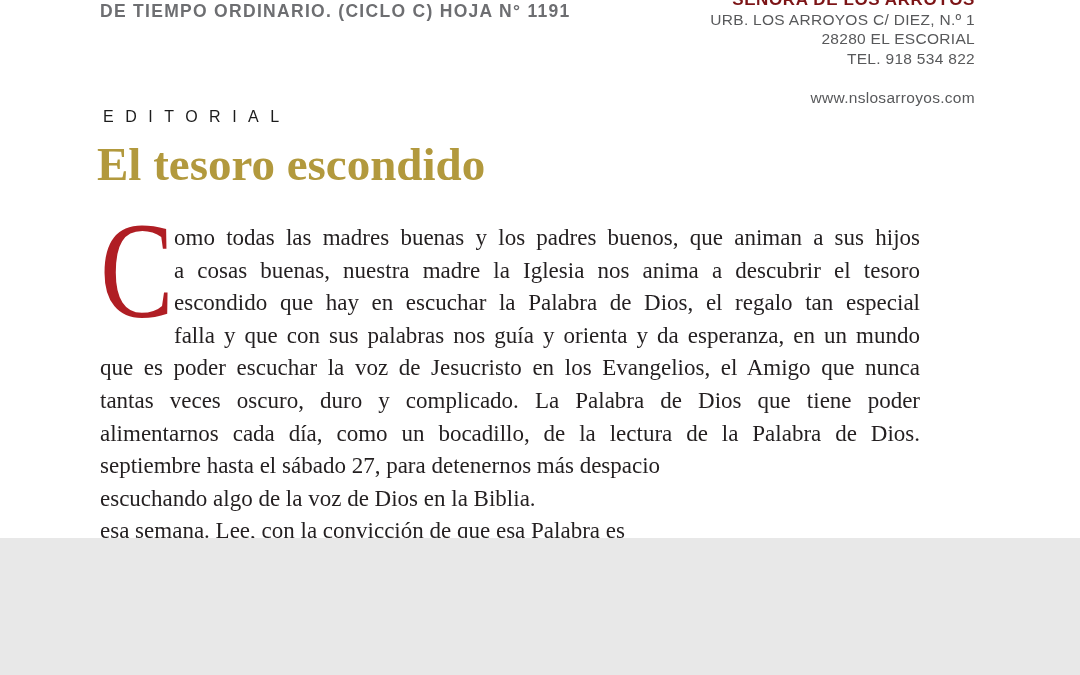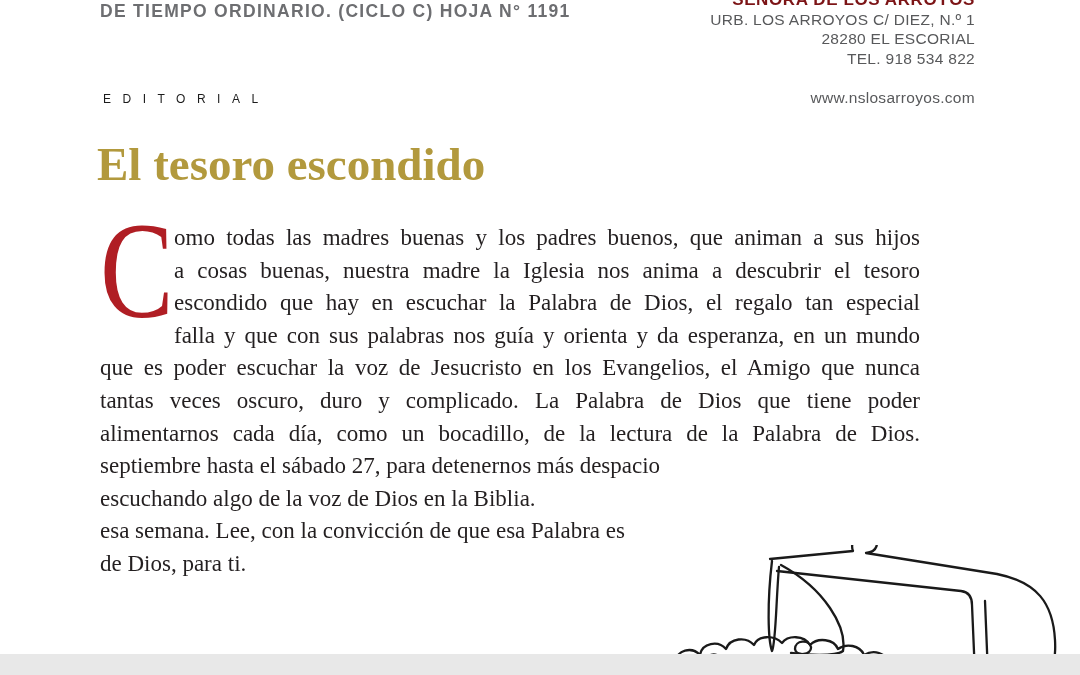--- a/index.html
+++ b/index.html
@@ -1,18 +1,18 @@
 <!DOCTYPE html>
 <html><head>
 <meta charset="utf-8">
 <style>
   html,body{margin:0;padding:0;background:#e8e8e8;}
   #page{
     position:relative;
-    width:1080px;height:654px;
+    width:1080px;height:538px;
     background:#ffffff;
     overflow:hidden;
     font-family:"Liberation Sans",sans-serif;
     color:#231f20;
   }
   
   .issue-line{
     position:absolute;left:100px;top:1px;
     font-size:17.5px;font-weight:700;letter-spacing:1.3px;
     color:#6d6e71;
@@ -24,22 +24,22 @@
   .parish-name{
     font-size:17px;font-weight:700;letter-spacing:.6px;
     color:#7c1416;
   }
   .masthead .addr{
     font-size:15.5px;color:#58595b;letter-spacing:.3px;
   }
   .masthead .web{cursor:pointer;margin-top:20px;}
   
   .section-label{
-    position:absolute;left:103px;top:92px;
-    font-size:12px;letter-spacing:11.5px;color:#1c1c1c;
+    position:absolute;left:103px;top:108px;
+    font-size:16px;letter-spacing:11.5px;color:#1c1c1c;
   }
   .article-title{
     position:absolute;left:97px;top:140px;
     font-family:"Liberation Serif",serif;
     font-size:47px;font-weight:700;line-height:1.05;
     color:#b2993d;
   }
   
   .body-text{
     position:absolute;left:100px;top:222px;width:820px;

